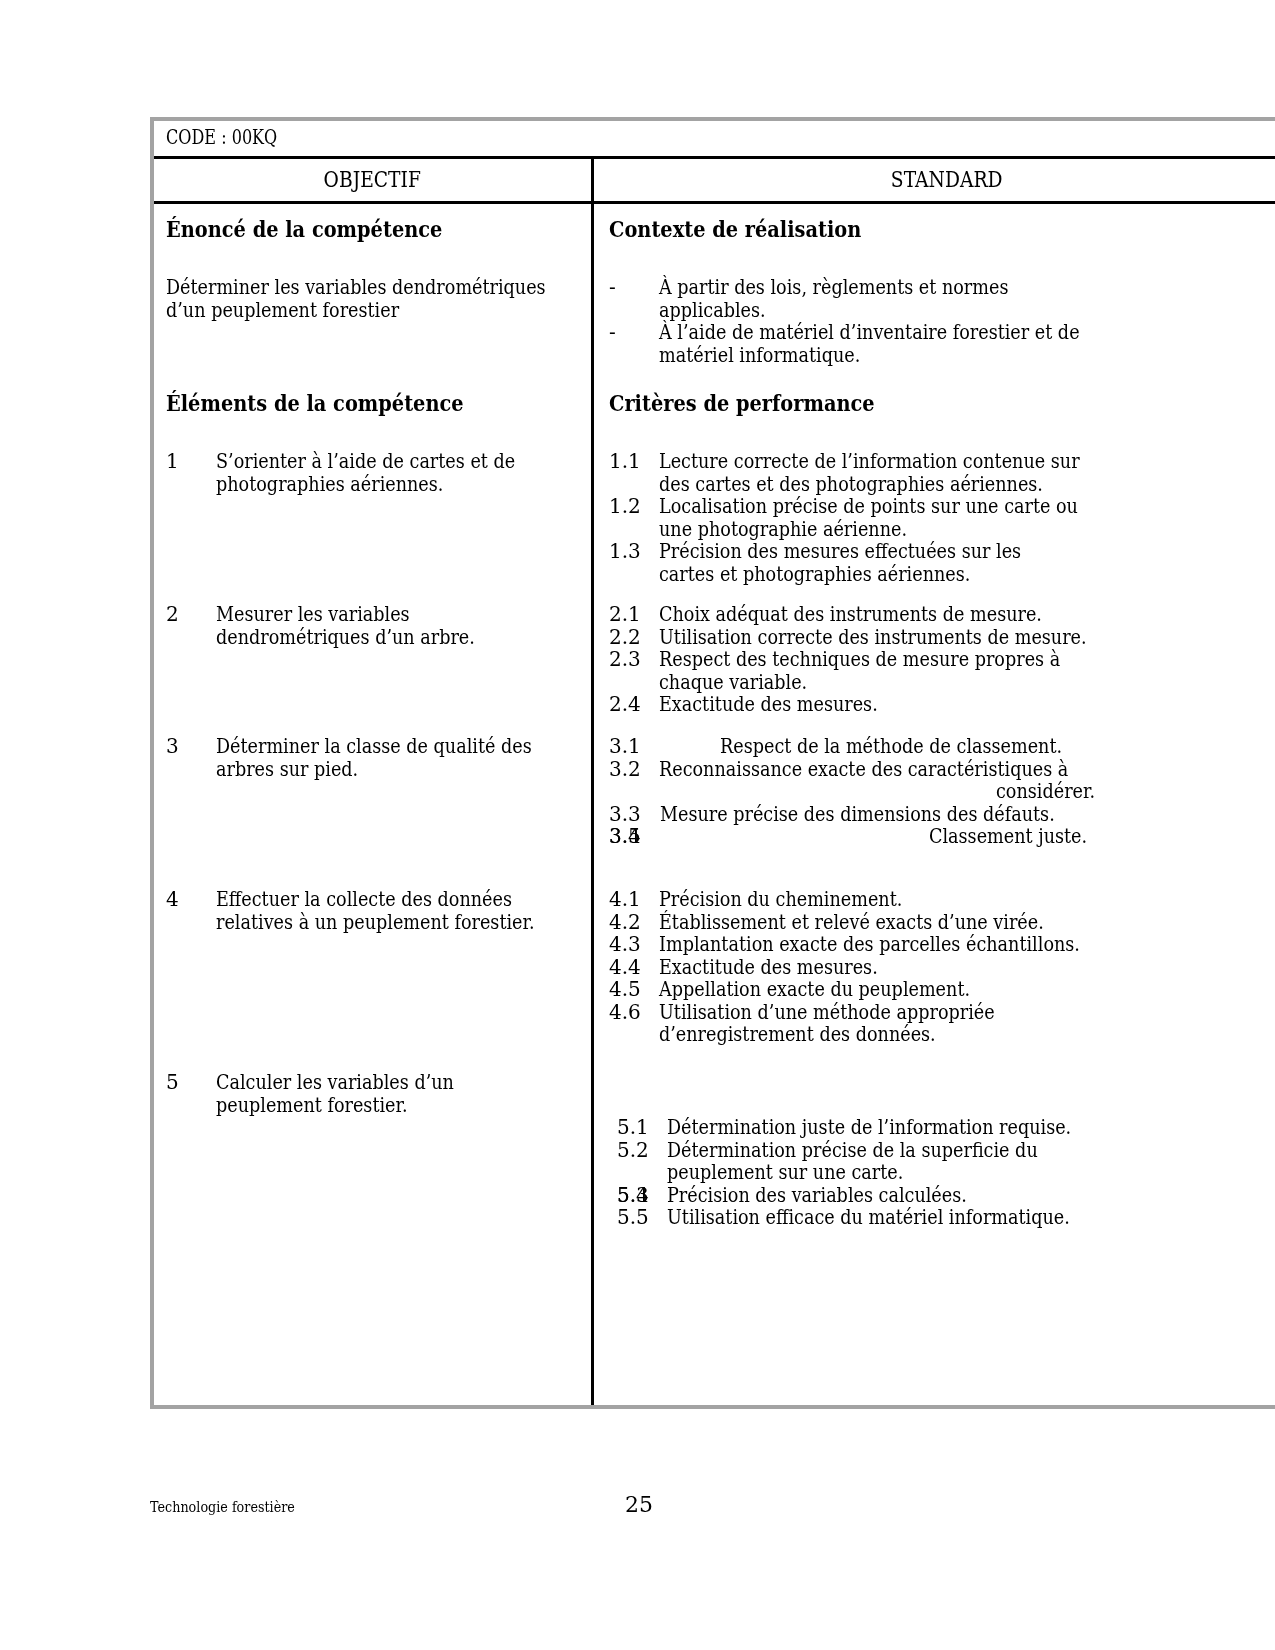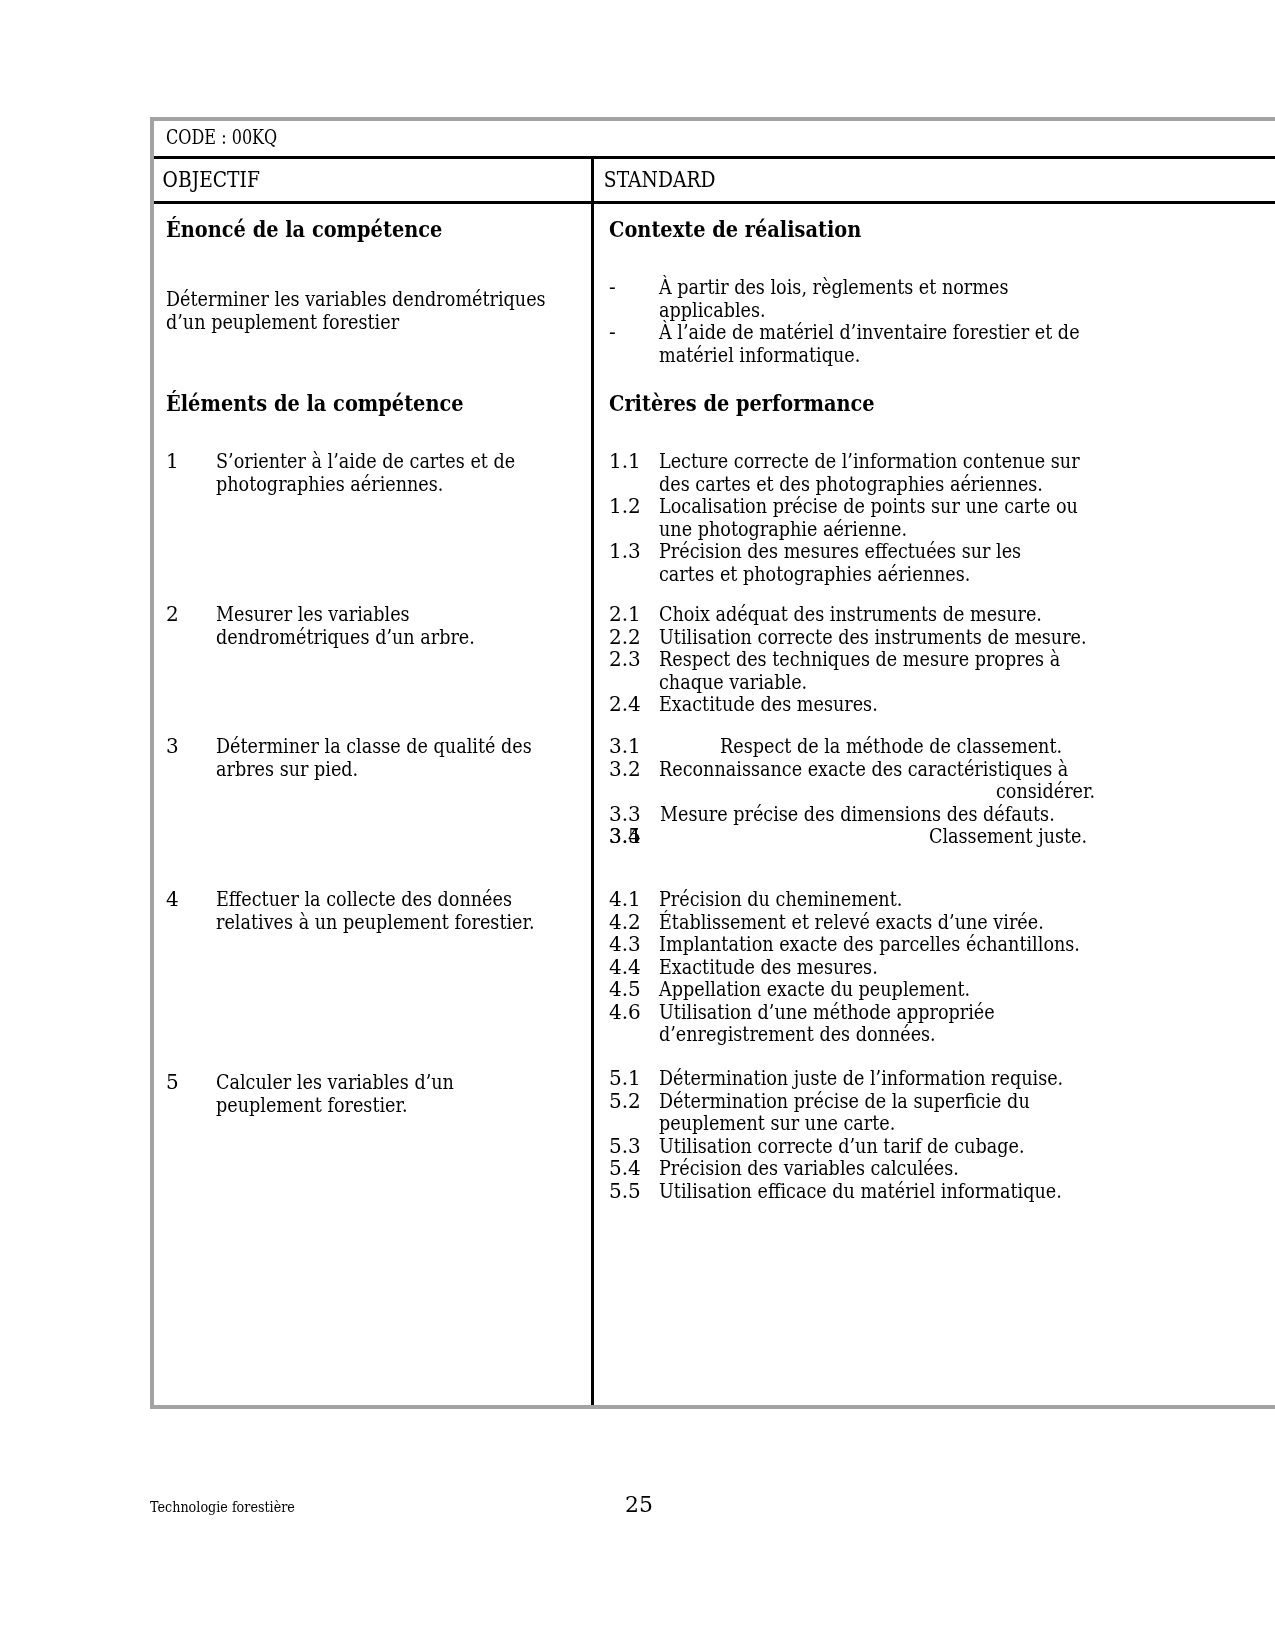--- a/index.html
+++ b/index.html
@@ -2,21 +2,21 @@
 <html><head>
 <meta charset="utf-8">
 <style>
   html, body { margin: 0; padding: 0; background: #ffffff; }
   body { width: 1275px; height: 1650px; position: relative; font-family: "DejaVu Serif", "Liberation Serif", serif; color: #000; }
   .page { position: absolute; left: 0; top: 0; width: 1275px; height: 1650px; }
   .tbl { position: absolute; left: 150px; top: 117px; width: 1153px; height: 1292px; border: 4px solid #a3a3a3; box-sizing: border-box; }
   .code-row { position: absolute; left: 0; top: 0; right: 0; height: 38px; border-bottom: 3px solid #000; box-sizing: border-box; font-size: 21px; padding: 4px 0 0 12px; font-stretch: condensed; transform-origin: left; }
   .code-row span { display: inline-block; transform: scaleX(0.85); transform-origin: left; }
   .hdr-row { position: absolute; left: 0; top: 38px; right: 0; height: 45px; border-bottom: 3px solid #000; box-sizing: border-box; }
-  .hdr-cell { position: absolute; top: 0; height: 42px; font-size: 22px; line-height: 42px; }
+  .hdr-cell { position: absolute; top: 0; height: 42px; font-size: 22px; text-align: center; line-height: 42px; }
   .hdr-cell span { display: inline-block; transform: scaleX(0.85); }
   .hdr-left { left: 0; width: 437px; }
   .hdr-right { left: 440px; right: 0; }
   .vdiv { position: absolute; left: 437px; top: 38px; bottom: 0; width: 3px; background: #000; }
   .col { position: absolute; font-size: 20px; line-height: 22.5px; }
   .col-left { left: 12px; top: 97px; width: 410px; }
   .col-right { left: 455px; top: 97px; width: 500px; }
   .sec-title { font-weight: bold; font-size: 22px; height: 24px; }
   .sec-title span, .cond { display: inline-block; transform: scaleX(0.88); transform-origin: left; white-space: nowrap; }
   .txt { white-space: nowrap; }
@@ -36,21 +36,21 @@
     <div class="code-row"><span>CODE : 00KQ</span></div>
     <div class="hdr-row">
       <div class="hdr-cell hdr-left"><span>OBJECTIF</span></div>
       <div class="hdr-cell hdr-right"><span>STANDARD</span></div>
     </div>
     <div class="vdiv"></div>
 
     <div class="col col-left" id="colLeft">
       <div class="block" style="top:0">
         <div class="sec-title"><span>Énoncé de la compétence</span></div>
-        <div style="margin-top:46px">
+        <div style="margin-top:34px">
           <div class="txt"><span class="cond">Déterminer les variables dendrométriques</span></div>
           <div class="txt"><span class="cond">d’un peuplement forestier</span></div>
         </div>
       </div>
       <div class="block" style="top:174px">
         <div class="sec-title"><span>Éléments de la compétence</span></div>
       </div>
       <div id="elementsHost">
           <div class="block" style="top: 232px; width: 410px;">
             <div class="item">
@@ -236,39 +236,36 @@
               </div>
             </div>
             <div class="item">
               <span class="num">4.6</span>
               <div class="body">
                 <div class="txt"><span class="cond">Utilisation d’une méthode appropriée</span></div>
                 <div class="txt"><span class="cond">d’enregistrement des données.</span></div>
               </div>
             </div>
           </div>
-          <div class="block" style="top: 849px; width: 500px;">
+          <div class="block" style="top: 898px; width: 500px; margin-left: 8px;">
             <div class="item">
               <span class="num">5.1</span>
               <div class="body">
                 <div class="txt"><span class="cond">Détermination juste de l’information requise.</span></div>
               </div>
             </div>
             <div class="item">
               <span class="num">5.2</span>
               <div class="body">
                 <div class="txt"><span class="cond">Détermination précise de la superficie du</span></div>
                 <div class="txt"><span class="cond">peuplement sur une carte.</span></div>
               </div>
             </div>
             <div class="item">
               <span class="num">5.3</span>
-              <div class="body">
-                <div class="txt"><span class="cond">Utilisation correcte d’un tarif de cubage.</span></div>
-              </div>
             </div>
             <div class="item">
               <span class="num">5.4</span>
               <div class="body">
                 <div class="txt"><span class="cond">Précision des variables calculées.</span></div>
               </div>
             </div>
             <div class="item">
               <span class="num">5.5</span>
               <div class="body">

